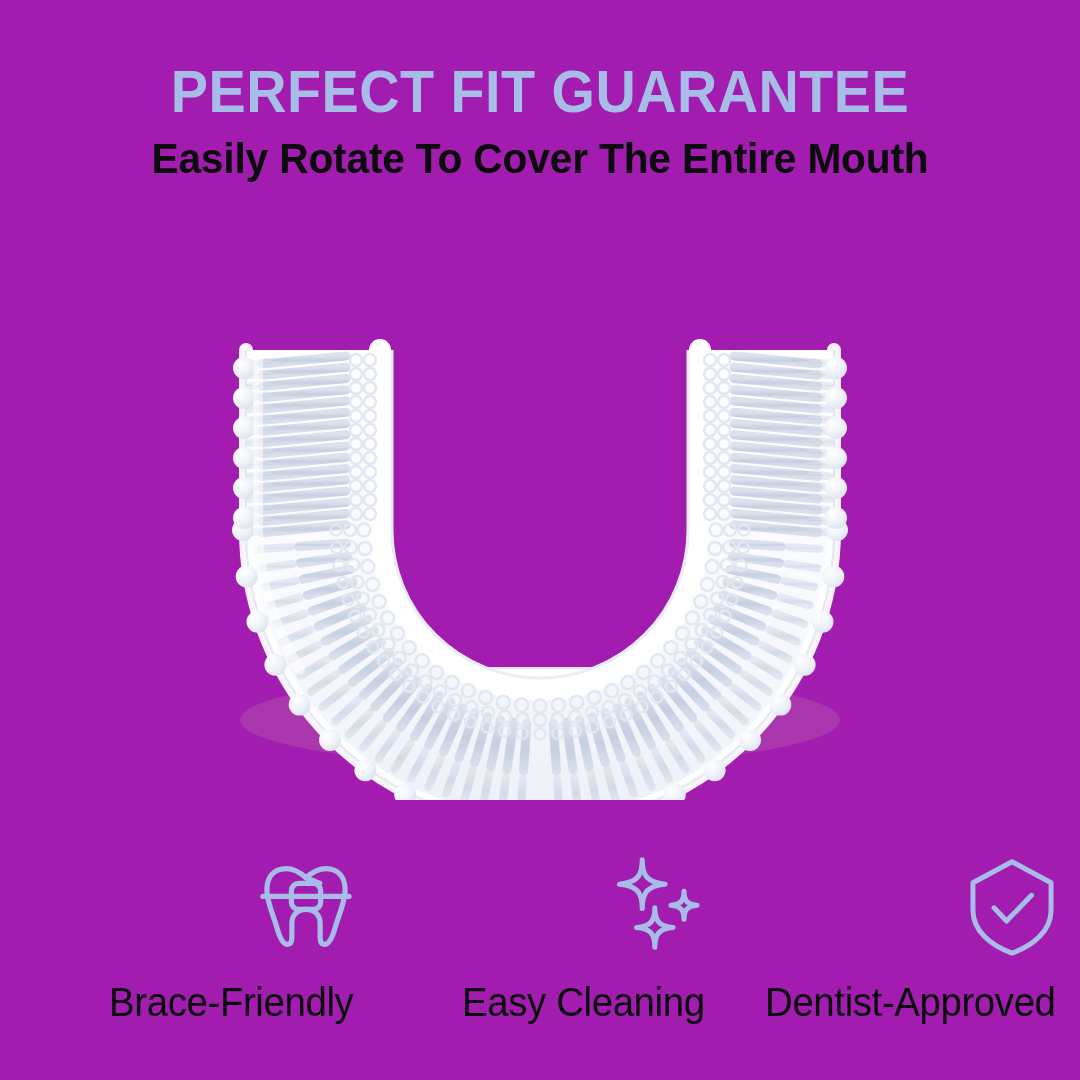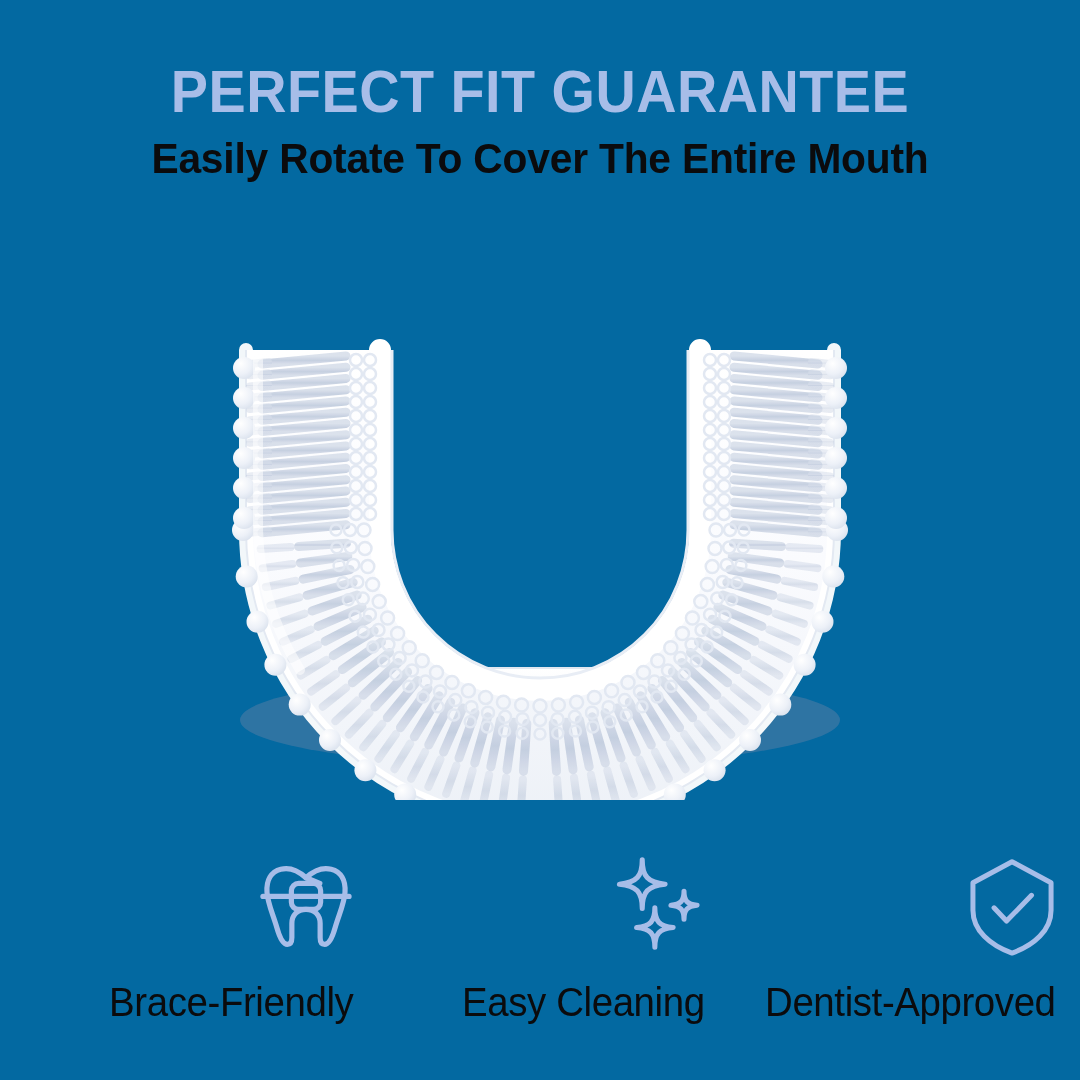--- a/index.html
+++ b/index.html
@@ -6,21 +6,21 @@
   html, body {
     margin: 0;
     padding: 0;
     background: #ffffff;
   }
   #poster {
     position: relative;
     width: 1080px;
     height: 1080px;
     overflow: hidden;
-    background: #0369a1;
+    background: #a21caf;
     font-family: "Liberation Sans", sans-serif;
     -webkit-font-smoothing: antialiased;
   }
 
   
   .headline {
     position: absolute;
     top: 60px;
     left: 0;
     width: 1080px;

